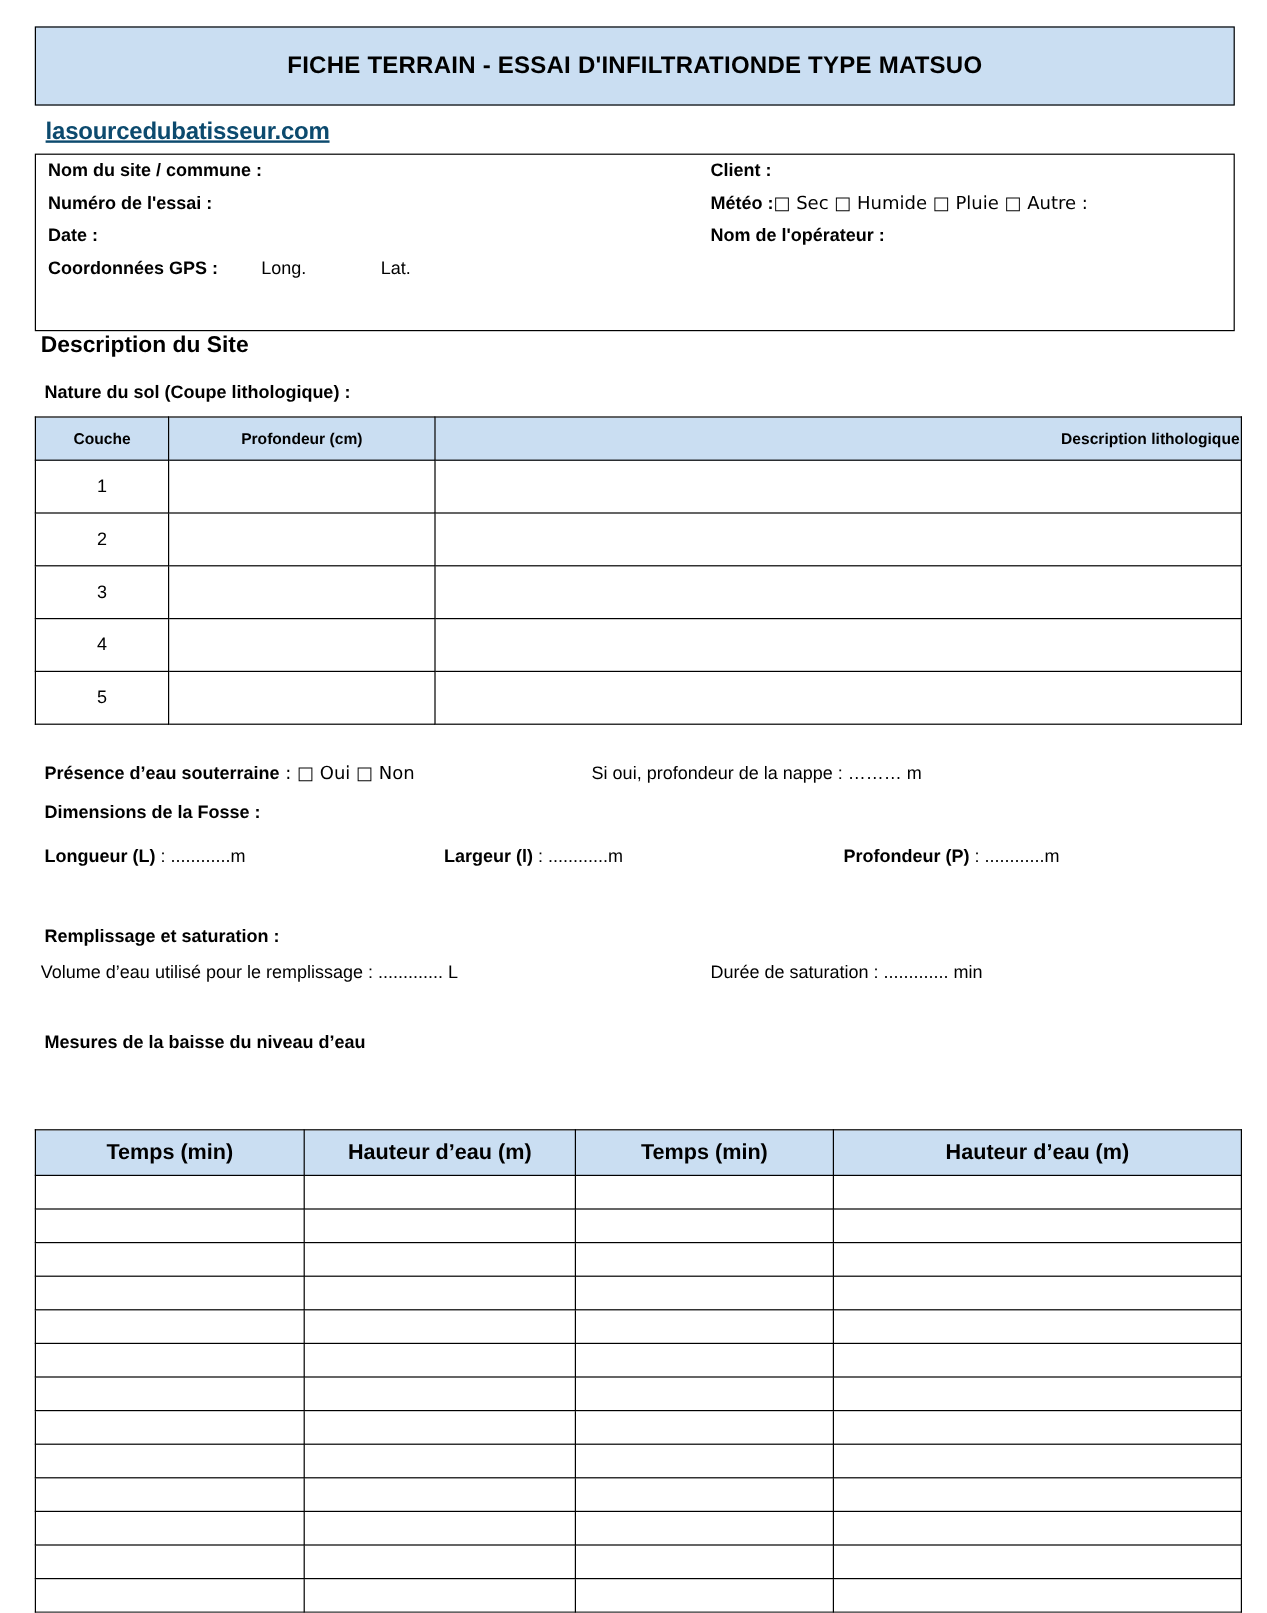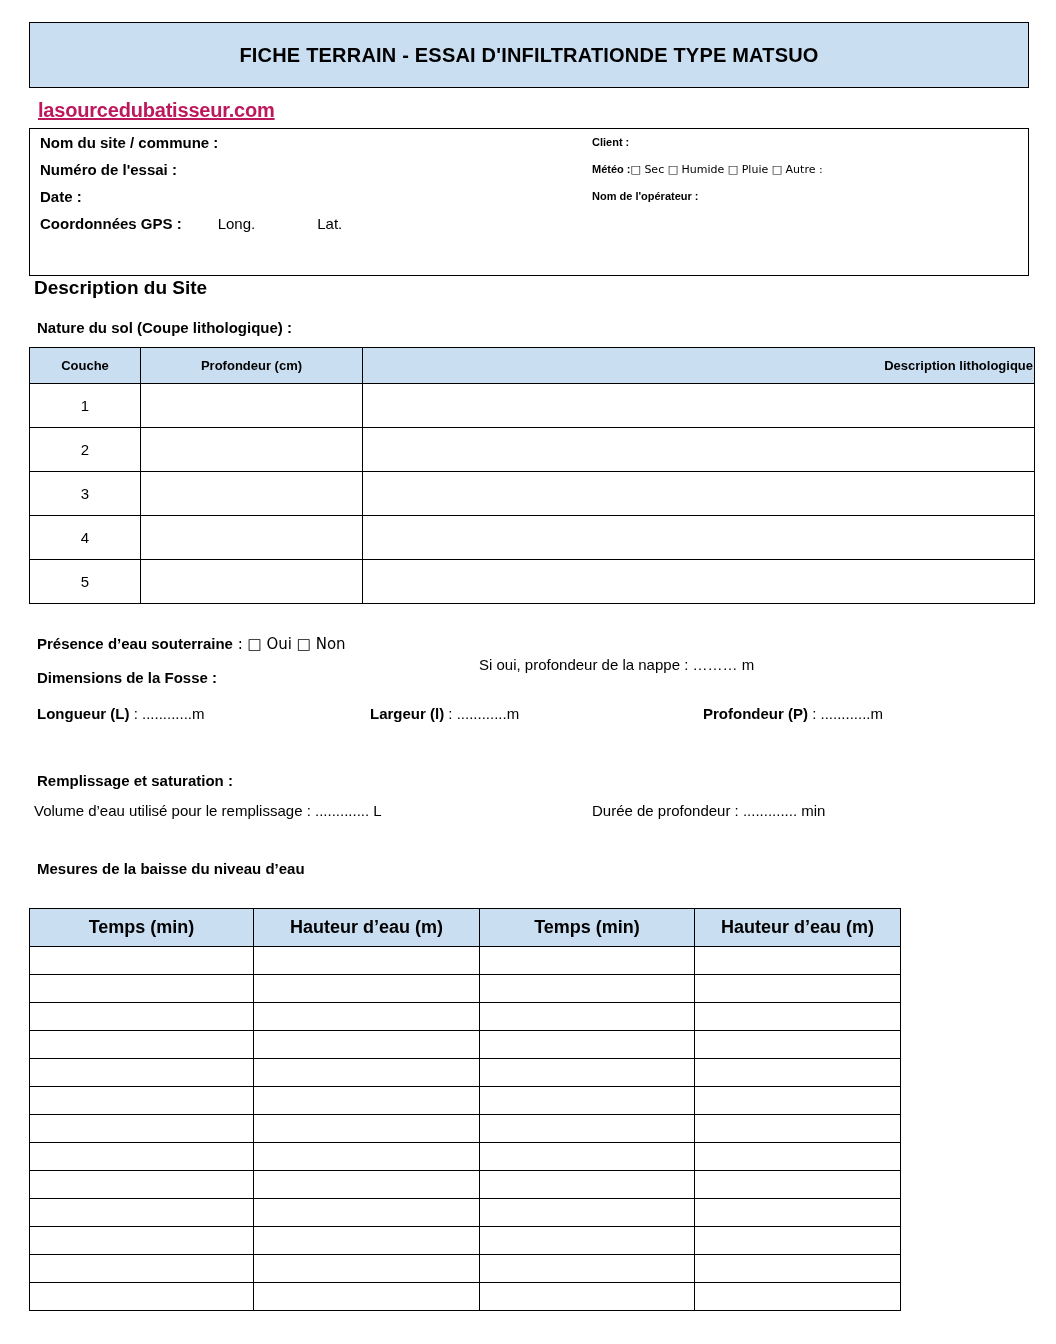--- a/index.html
+++ b/index.html
@@ -47,21 +47,21 @@
     text-align: center;
   }
 
   
   .site-link {
     position: absolute;
     left: 38px;
     top: 99px;
     font-size: 20px;
     font-weight: bold;
-    color: #be185d;
+    color: #0c4a6e;
     text-decoration: underline;
     letter-spacing: -0.2px;
   }
 
   
   .info-box {
     position: absolute;
     left: 29px;
     top: 128px;
     width: 1000px;
@@ -79,21 +79,21 @@
     padding-left: 10px;
     box-sizing: border-box;
     font-size: 15px;
     line-height: 27px;
     white-space: nowrap;
   }
   .info-cell-right {
     flex: 1;
     padding-left: 6px;
     box-sizing: border-box;
-    font-size: 11px;
+    font-size: 15px;
     line-height: 27px;
     white-space: nowrap;
   }
   .bold { font-weight: bold; }
   .gps-long {
     display: inline-block;
     margin-left: 36px;
     font-weight: normal;
   }
   .gps-lat {
@@ -153,22 +153,22 @@
   .line {
     position: absolute;
     font-size: 15px;
     white-space: nowrap;
   }
 
   
   .mes-table {
     position: absolute;
     left: 29px;
-    top: 908px;
-    width: 872px;
+    top: 941px;
+    width: 1006px;
     border-collapse: collapse;
     table-layout: fixed;
     border-radius: 17px;
   }
   .mes-table th,
   .mes-table td {
     border: 1px solid #000000;
     box-sizing: border-box;
   }
   .mes-table thead th {
@@ -248,30 +248,30 @@
       </tr>
       <tr>
         <td class="c-couche">5</td>
         <td></td>
         <td></td>
       </tr>
     </tbody>
   </table>
 
   <div class="line" style="left:37px; top:635px;"><span class="bold">Présence d’eau souterraine</span><span class="cb"> : □ Oui □ Non</span></div>
-  <div class="line" style="left:479px; top:636px;margin-top:20px;">Si oui, profondeur de la nappe : ……… m</div>
+  <div class="line" style="left:493px; top:636px;">Si oui, profondeur de la nappe : ……… m</div>
 
   <div class="h-sub" style="top:669px;">Dimensions de la Fosse :</div>
   <div class="line" style="left:37px; top:705px;"><span class="bold">Longueur (L)</span><span> : ............m</span></div>
   <div class="line" style="left:370px; top:705px;"><span class="bold">Largeur (l)</span><span> : ............m</span></div>
   <div class="line" style="left:703px; top:705px;"><span class="bold">Profondeur (P)</span><span> : ............m</span></div>
 
   <div class="h-sub" style="top:772px;">Remplissage et saturation :</div>
   <div class="line" style="left:34px; top:802px;">Volume d’eau utilisé pour le remplissage : ............. L</div>
-  <div class="line" style="left:592px; top:802px;">Durée de profondeur : ............. min</div>
+  <div class="line" style="left:592px; top:802px;">Durée de saturation : ............. min</div>
 
   <div class="h-sub" style="top:860px;">Mesures de la baisse du niveau d’eau</div>
 
   <table class="mes-table">
     <thead>
       <tr>
         <th class="m1">Temps (min)</th>
         <th class="m2">Hauteur d’eau (m)</th>
         <th class="m3">Temps (min)</th>
         <th>Hauteur d’eau (m)</th>

